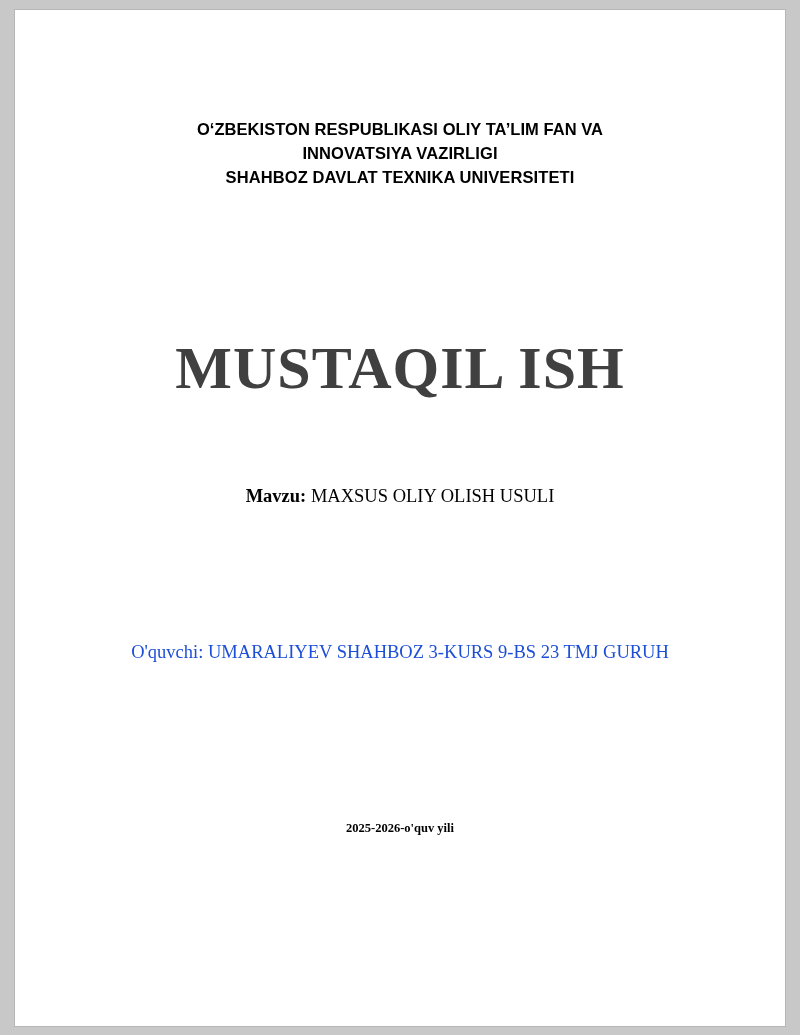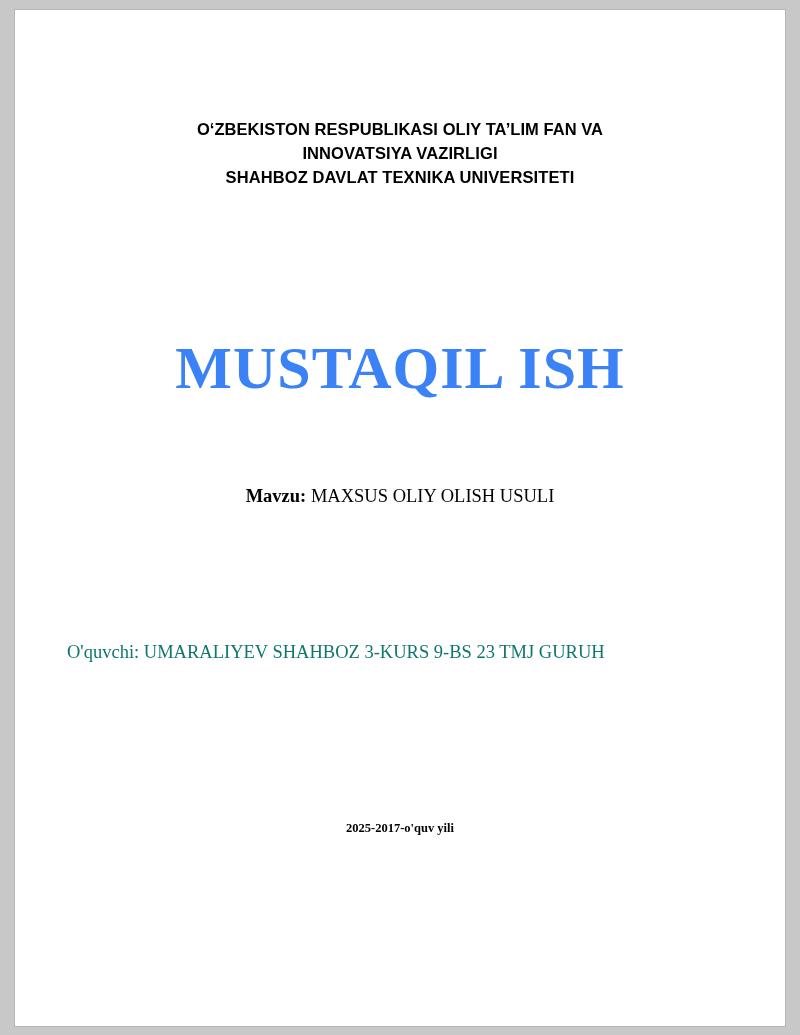--- a/index.html
+++ b/index.html
@@ -23,21 +23,21 @@
     background: #ffffff;
     box-shadow: 0 0 0 1px #b6b6b6;
     overflow: hidden;
   }
   .page-inner {
     position: absolute;
     left: 0;
     top: 0;
     right: 0;
     bottom: 0;
-    padding: 0 52px;
+    padding: 0 80px;
     box-sizing: border-box;
   }
   .org-block {
     margin-top: 108px;
     text-align: center;
     font-family: "Liberation Sans", sans-serif;
     font-weight: bold;
     font-size: 16.5px;
     line-height: 1.45;
     color: #000;
@@ -48,36 +48,37 @@
     white-space: nowrap;
   }
   .org-line.l1 { letter-spacing: 0.05px; }
   .doc-title {
     margin-top: 148px;
     text-align: center;
     font-family: "Liberation Serif", serif;
     font-weight: bold;
     font-size: 60px;
     letter-spacing: 1px;
-    color: #3b82f6;
+    color: #404040;
     line-height: 1;
   }
   .subject-block {
     margin-top: 88px;
     text-align: center;
     font-family: "Liberation Serif", serif;
     font-size: 18.5px;
     color: #000;
   }
   .subject-block .label { font-weight: bold; }
   .student-block {
     margin-top: 135px;
+    text-align: center;
     font-family: "Liberation Serif", serif;
     font-size: 18.5px;
-    color: #0f766e;
+    color: #1d4ed8;
   }
   .year-block {
     margin-top: 158px;
     text-align: center;
     font-family: "Liberation Serif", serif;
     font-weight: bold;
     font-size: 12.5px;
     color: #000;
   }
 </style>
@@ -98,16 +99,16 @@
     <div class="subject-block">
       <span class="label">Mavzu: </span>
       <span class="value">MAXSUS OLIY OLISH USULI</span>
     </div>
 
     <div class="student-block">
       <span class="label">O'quvchi: </span>
       <span class="value">UMARALIYEV SHAHBOZ 3-KURS 9-BS 23 TMJ GURUH</span>
     </div>
 
-    <div class="year-block">2025-2017-o'quv yili</div>
+    <div class="year-block">2025-2026-o'quv yili</div>
 
   </div>
 </div>
 
 </body></html>

